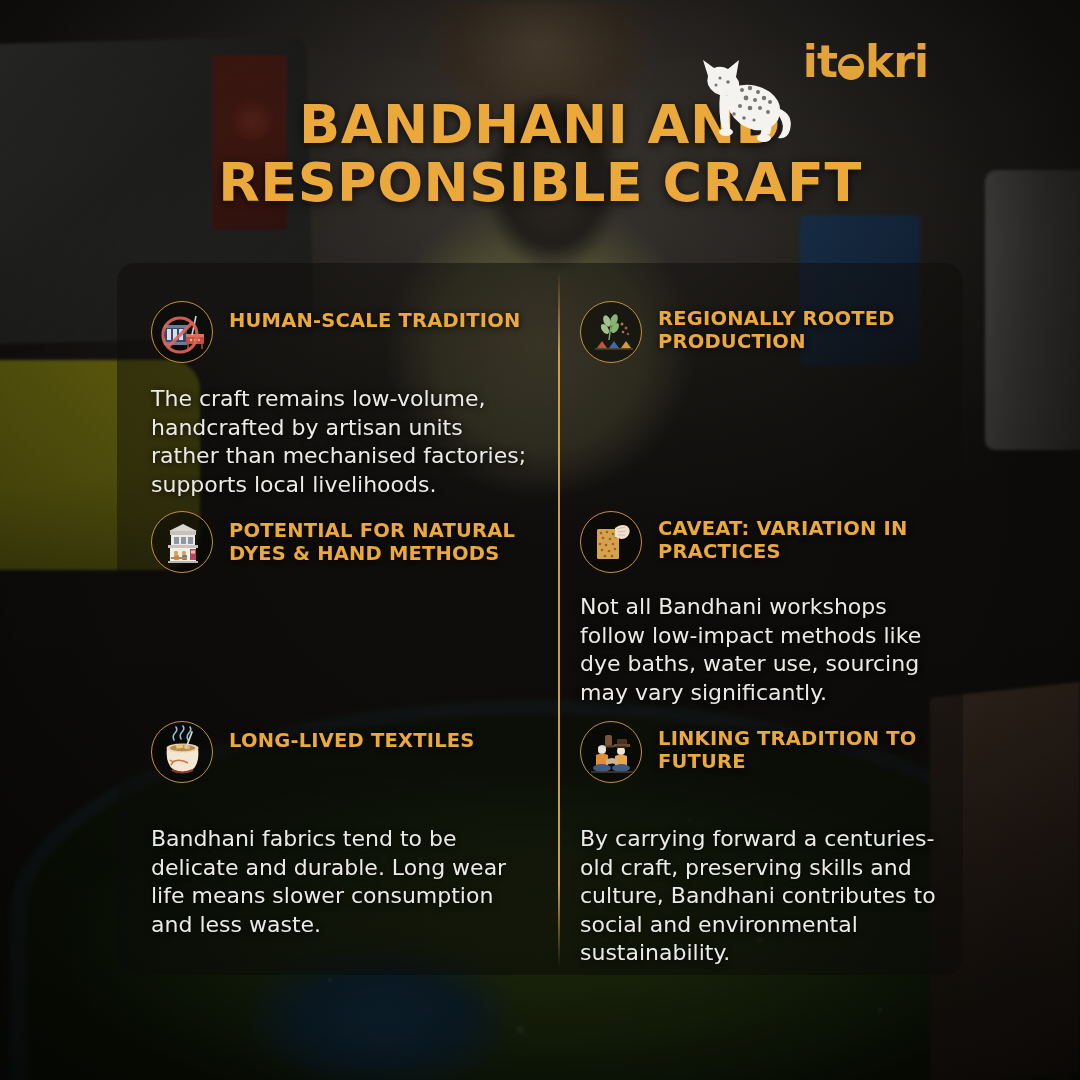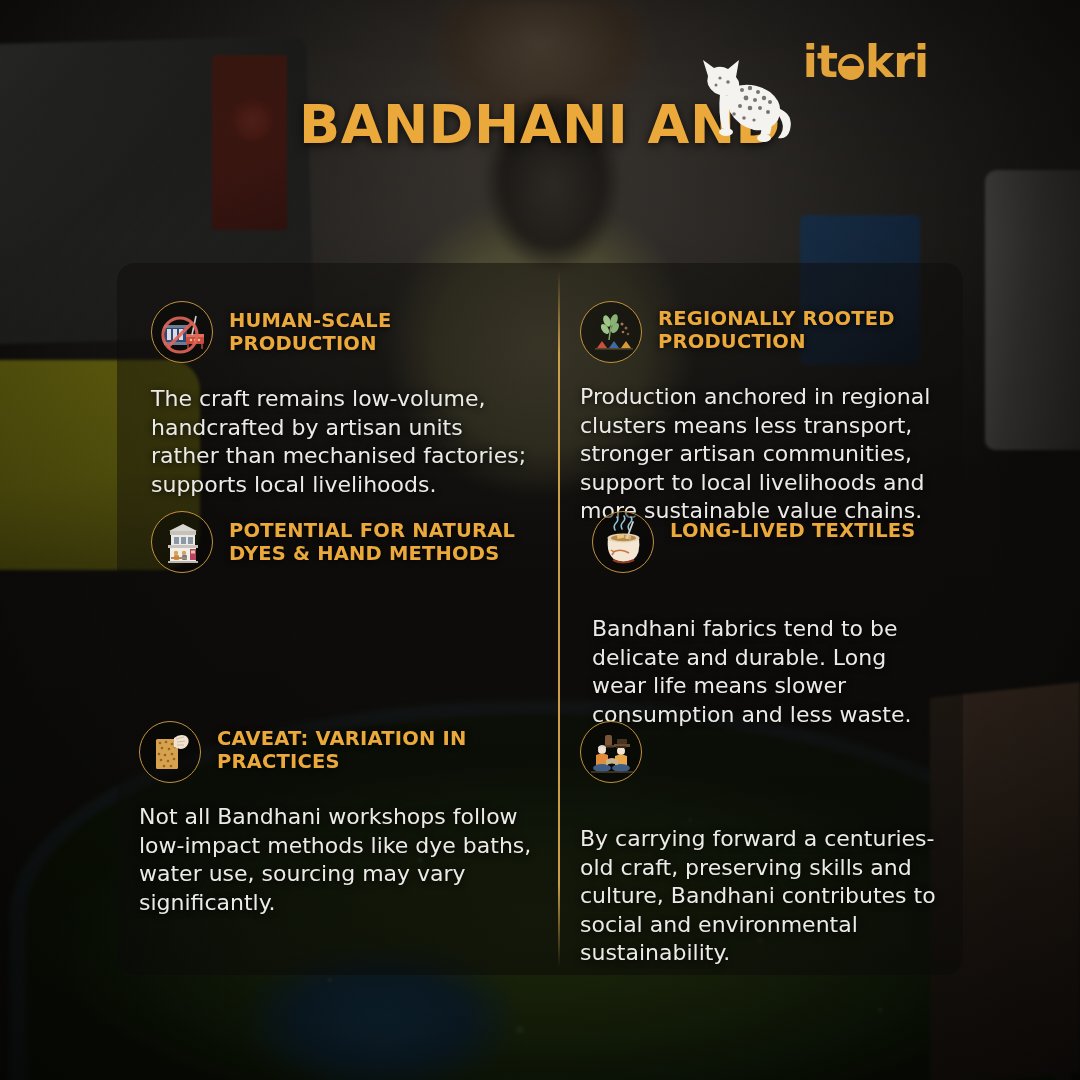--- a/index.html
+++ b/index.html
@@ -245,20 +245,21 @@
 </div>
 
 <div id="header">
 
   <div id="logo">
     <span>it</span><span class="dot-o"></span><span>kri</span>
   </div>
 
   <div id="title">
     <div>BANDHANI AND</div>
+    <div>RESPONSIBLE CRAFT</div>
   </div>
 
   <svg id="cat" viewBox="0 0 112 106">
     <g fill="#f4f3f0">
 
       <path d="M18 24 L13 8 L24 16 Q31 13 38 17 L49 8 L46 25 Q52 32 47 40 Q36 47 25 41 Q15 34 18 24 Z"></path>
 
       <path d="M40 36 Q62 28 80 40 Q95 52 88 68 Q80 80 64 78 Q48 74 40 60 Q34 46 40 36 Z"></path>
 
       <path d="M30 42 Q28 60 32 76 L40 78 Q38 58 40 44 Z"></path>
@@ -317,21 +318,21 @@
             <circle cx="47" cy="38" r="1.2" fill="#f2c98d"></circle>
             <rect x="35" y="42" width="2" height="5" fill="#8a3a2e"></rect>
             <rect x="49" y="42" width="2" height="5" fill="#8a3a2e"></rect>
 
             <line x1="44" y1="14" x2="40" y2="33" stroke="#cfcfcb" stroke-width="1.6"></line>
 
             <circle cx="28" cy="33" r="17" fill="none" stroke="#e0655a" stroke-width="3.2" opacity=".9"></circle>
             <line x1="16" y1="45" x2="40" y2="21" stroke="#e0655a" stroke-width="3.2" opacity=".9"></line>
           </svg>
         </div>
-        <div class="card-title">HUMAN-SCALE PRODUCTION</div>
+        <div class="card-title">HUMAN-SCALE TRADITION</div>
       </div>
       <div class="card-body">The craft remains low-volume, handcrafted by artisan units rather than mechanised factories; supports local livelihoods.</div>
     </div>
 
     <div class="card right r1">
       <div class="card-head">
         <div class="icon-circle">
           <svg width="62" height="62" viewBox="0 0 62 62">
 
             <path d="M28 38 Q29 28 31 20" stroke="#7fa86a" stroke-width="1.5" fill="none"></path>
@@ -347,21 +348,20 @@
             <circle cx="47" cy="32" r="1.3" fill="#7d5d39"></circle>
 
             <path d="M16 46 L21 39 L26 46 Z" fill="#c8503f"></path>
             <path d="M28 46 L33 39 L38 46 Z" fill="#3f6aa8"></path>
             <path d="M40 46 L45 39 L50 46 Z" fill="#d79b34"></path>
             <rect x="14" y="46" width="38" height="1.6" fill="#6d5a3a" opacity=".7"></rect>
           </svg>
         </div>
         <div class="card-title">REGIONALLY ROOTED PRODUCTION</div>
       </div>
-      <div class="card-body">Production anchored in regional clusters means less transport, stronger artisan communities, support to local livelihoods and more sustainable value chains.</div>
     </div>
 
     <div class="card l2">
       <div class="card-head">
         <div class="icon-circle">
           <svg width="62" height="62" viewBox="0 0 62 62">
 
             <path d="M17 19 L31 12 L45 19 Z" fill="#d9d6d0"></path>
             <rect x="18" y="19" width="26" height="4" fill="#c6c2bb"></rect>
 
@@ -381,50 +381,20 @@
             <rect x="19" y="45" width="16" height="2" fill="#b8864f"></rect>
 
             <rect x="38" y="37" width="6" height="11" fill="#b8455f"></rect>
             <rect x="39" y="38.5" width="4" height="3" fill="#e0c9a0"></rect>
 
             <rect x="16" y="49" width="30" height="2" fill="#b9b5ae"></rect>
           </svg>
         </div>
         <div class="card-title">POTENTIAL FOR NATURAL DYES &amp; HAND METHODS</div>
       </div>
-    </div>
-
-    <div class="card l3">
-      <div class="card-head">
-        <div class="icon-circle">
-          <svg width="62" height="62" viewBox="0 0 62 62">
-
-            <path d="M22 18 Q20 14 23 11 Q26 8 24 5" stroke="#8fc3d8" stroke-width="1.6" fill="none" stroke-linecap="round"></path>
-            <path d="M29 17 Q27 13 30 10 Q33 7 31 4" stroke="#8fc3d8" stroke-width="1.6" fill="none" stroke-linecap="round"></path>
-            <path d="M36 18 Q34 14 37 11 Q40 8 38 5" stroke="#8fc3d8" stroke-width="1.6" fill="none" stroke-linecap="round"></path>
-
-            <path d="M15 26 Q13 42 22 48 Q31 52 40 48 Q48 42 46 26 Z" fill="#f3e6d2"></path>
-
-            <ellipse cx="30.5" cy="26" rx="16" ry="4.5" fill="#e4d3b8"></ellipse>
-            <ellipse cx="30.5" cy="26" rx="12.5" ry="3.2" fill="#b88a4a"></ellipse>
-
-            <rect x="24" y="22.5" width="7" height="4" rx="1" fill="#e8c878" transform="rotate(-12 27 24)"></rect>
-            <rect x="32" y="23" width="6" height="4" rx="1" fill="#dcb865" transform="rotate(14 35 25)"></rect>
-
-            <line x1="40" y1="10" x2="34" y2="26" stroke="#d8d4cc" stroke-width="1.8" stroke-linecap="round"></line>
-
-            <path d="M20 40 Q28 36 36 41" stroke="#c9763f" stroke-width="1.6" fill="none"></path>
-            <path d="M21 40 L18 38 M21 40 L19 43" stroke="#c9763f" stroke-width="1.5" fill="none"></path>
-
-            <path d="M20 48 Q30 53 41 48" stroke="#8d3b22" stroke-width="2.2" fill="none"></path>
-          </svg>
-        </div>
-        <div class="card-title">LONG-LIVED TEXTILES</div>
-      </div>
-      <div class="card-body">Bandhani fabrics tend to be delicate and durable. Long wear life means slower consumption and less waste.</div>
     </div>
 
     <div class="card right r2">
       <div class="card-head">
         <div class="icon-circle">
           <svg width="62" height="62" viewBox="0 0 62 62">
 
             <rect x="16" y="17" width="22" height="30" rx="1.5" fill="#d6a24e"></rect>
             <g fill="#8a5a22" opacity=".85">
               <circle cx="20" cy="21" r="1.3"></circle>
@@ -447,20 +417,50 @@
             <path d="M36 17 L44 15" stroke="#cdbca4" stroke-width="1" fill="none"></path>
             <path d="M37 20 L45 19" stroke="#cdbca4" stroke-width="1" fill="none"></path>
             <path d="M37 23 L44 23" stroke="#cdbca4" stroke-width="1" fill="none"></path>
           </svg>
         </div>
         <div class="card-title">CAVEAT: VARIATION IN PRACTICES</div>
       </div>
       <div class="card-body">Not all Bandhani workshops follow low-impact methods like dye baths, water use, sourcing may vary significantly.</div>
     </div>
 
+    <div class="card l3">
+      <div class="card-head">
+        <div class="icon-circle">
+          <svg width="62" height="62" viewBox="0 0 62 62">
+
+            <path d="M22 18 Q20 14 23 11 Q26 8 24 5" stroke="#8fc3d8" stroke-width="1.6" fill="none" stroke-linecap="round"></path>
+            <path d="M29 17 Q27 13 30 10 Q33 7 31 4" stroke="#8fc3d8" stroke-width="1.6" fill="none" stroke-linecap="round"></path>
+            <path d="M36 18 Q34 14 37 11 Q40 8 38 5" stroke="#8fc3d8" stroke-width="1.6" fill="none" stroke-linecap="round"></path>
+
+            <path d="M15 26 Q13 42 22 48 Q31 52 40 48 Q48 42 46 26 Z" fill="#f3e6d2"></path>
+
+            <ellipse cx="30.5" cy="26" rx="16" ry="4.5" fill="#e4d3b8"></ellipse>
+            <ellipse cx="30.5" cy="26" rx="12.5" ry="3.2" fill="#b88a4a"></ellipse>
+
+            <rect x="24" y="22.5" width="7" height="4" rx="1" fill="#e8c878" transform="rotate(-12 27 24)"></rect>
+            <rect x="32" y="23" width="6" height="4" rx="1" fill="#dcb865" transform="rotate(14 35 25)"></rect>
+
+            <line x1="40" y1="10" x2="34" y2="26" stroke="#d8d4cc" stroke-width="1.8" stroke-linecap="round"></line>
+
+            <path d="M20 40 Q28 36 36 41" stroke="#c9763f" stroke-width="1.6" fill="none"></path>
+            <path d="M21 40 L18 38 M21 40 L19 43" stroke="#c9763f" stroke-width="1.5" fill="none"></path>
+
+            <path d="M20 48 Q30 53 41 48" stroke="#8d3b22" stroke-width="2.2" fill="none"></path>
+          </svg>
+        </div>
+        <div class="card-title">LONG-LIVED TEXTILES</div>
+      </div>
+      <div class="card-body">Bandhani fabrics tend to be delicate and durable. Long wear life means slower consumption and less waste.</div>
+    </div>
+
     <div class="card right r3">
       <div class="card-head">
         <div class="icon-circle">
           <svg width="62" height="62" viewBox="0 0 62 62">
 
             <rect x="24" y="13" width="7" height="11" rx="2" fill="#7a5436"></rect>
             <rect x="22" y="23" width="11" height="2.5" fill="#5d4027"></rect>
             <rect x="33" y="22" width="16" height="3" fill="#6a4a2d"></rect>
             <rect x="36" y="17" width="10" height="5" rx="1" fill="#4a3420"></rect>
 
@@ -472,18 +472,19 @@
             <circle cx="40" cy="29" r="4" fill="#f0e3d2"></circle>
             <path d="M35 26 L45 26 L45 24 L35 24 Z" fill="#3a2a1c"></path>
             <path d="M34 34 Q40 31 46 34 L46 44 L34 44 Z" fill="#e9a64b"></path>
             <ellipse cx="40" cy="46" rx="9" ry="4" fill="#3d5d86"></ellipse>
 
             <path d="M25 38 Q31 34 37 38 L37 43 Q31 40 25 43 Z" fill="#c9b48f"></path>
 
             <rect x="10" y="49" width="42" height="2" fill="#4a3a28" opacity=".8"></rect>
           </svg>
         </div>
+        <div class="card-title">LINKING TRADITION TO FUTURE</div>
       </div>
       <div class="card-body">By carrying forward a centuries-old craft, preserving skills and culture, Bandhani contributes to social and environmental sustainability.</div>
     </div>
 
   </div>
 </div>
 
 </body></html>

